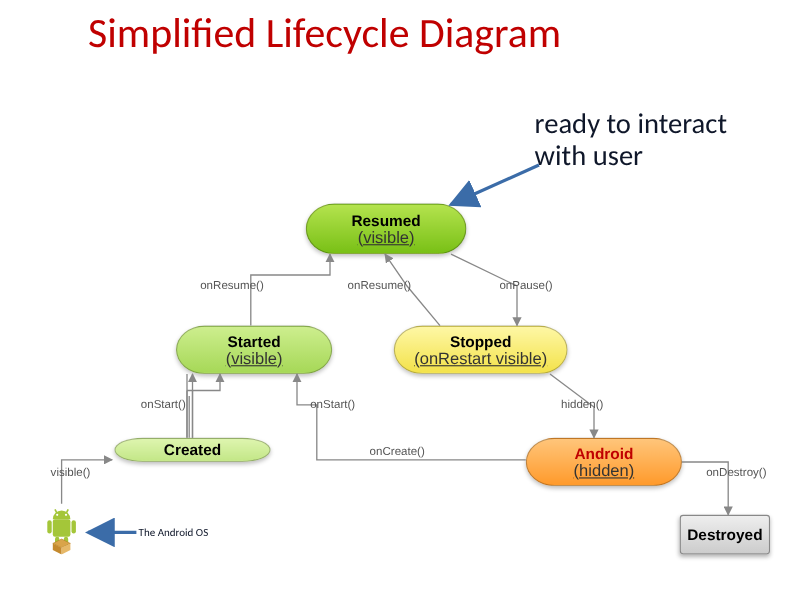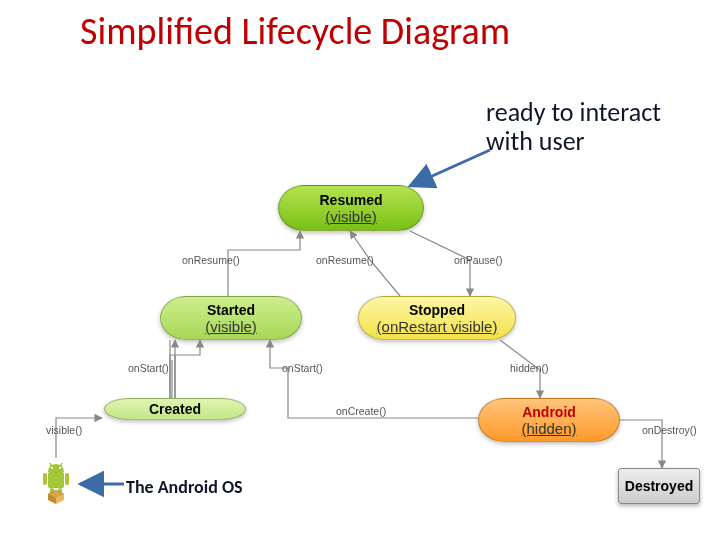--- a/index.html
+++ b/index.html
@@ -19,21 +19,21 @@
     color: #c00000;
     font-weight: 400;
   }
   .annotation {
     position: absolute;
     font-size: 26px;
     color: #0f172a;
     line-height: 1.1;
   }
   .annotation-resumed { top: 98px; left: 486px; }
-  .annotation-android { top: 478px; left: 126px; font-size: 18px; font-weight: bold; }
+  .annotation-android { top: 478px; left: 126px; font-size: 10px; font-weight: normal; }
 
   .node {
     position: absolute;
     border-radius: 26px / 50%;
     border: 1px solid rgba(0,0,0,0.25);
     text-align: center;
     display: flex;
     flex-direction: column;
     justify-content: center;
     align-items: center;

